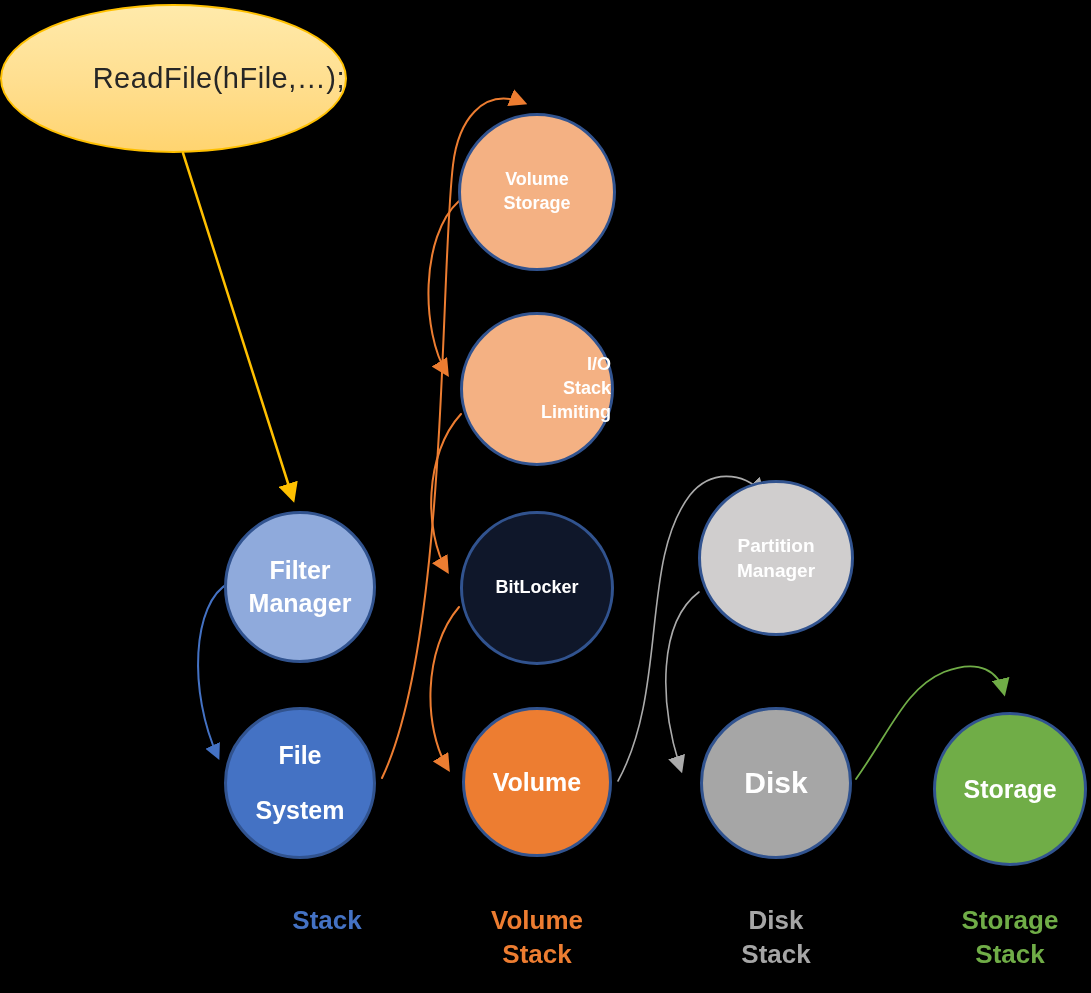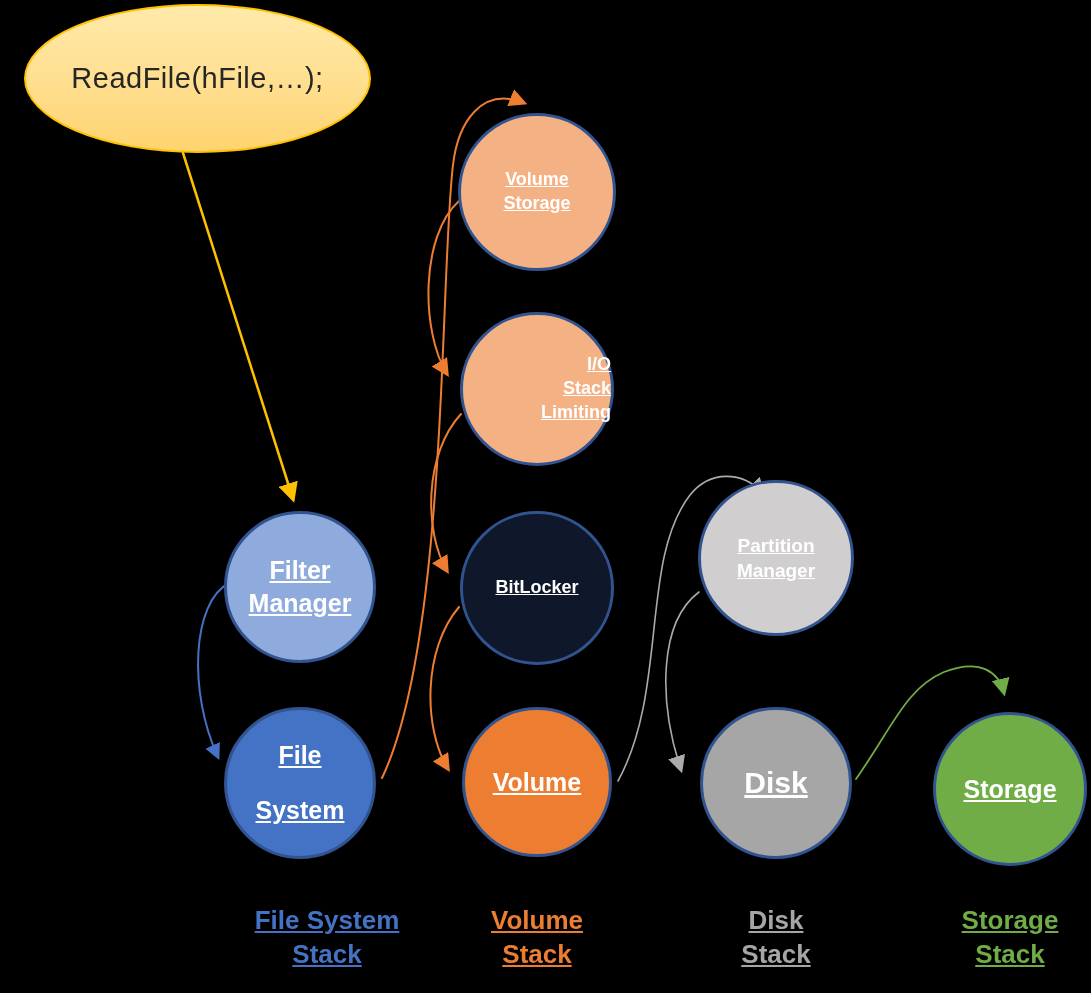--- a/index.html
+++ b/index.html
@@ -2,24 +2,24 @@
 <html><head>
 <meta charset="utf-8">
 <style>
   html,body{margin:0;padding:0;background:#000;}
   .canvas{
     position:relative;width:1091px;height:993px;background:#000000;
     font-family:"Liberation Sans",sans-serif;overflow:hidden;
   }
   .arrows{position:absolute;left:0;top:0;width:1091px;height:993px;}
   .entry{
-    position:absolute;left:24px;top:4px;width:347px;height:149px;
+    position:absolute;left:0;top:4px;width:347px;height:149px;
     border-radius:50%;border:2px solid #FFC000;
     background:linear-gradient(to bottom,#FFEAAB 0%,#FFDE8E 55%,#FFD470 100%);
-    display:flex;align-items:center;justify-content:center;
+    display:flex;align-items:center;justify-content:flex-end;
     box-sizing:border-box;
   }
   .entry span{font-size:29px;color:#262626;letter-spacing:.5px;}
   .node{
     position:absolute;border-radius:50%;border:3px solid #31538F;
     display:flex;flex-direction:column;align-items:center;justify-content:center;
     box-sizing:border-box;color:#FFFFFF;font-weight:bold;text-align:center;
     line-height:1.32;
   }
   .n-fm{left:224px;top:511px;width:152px;height:152px;background:#8FAADC;font-size:25px;}
@@ -32,21 +32,21 @@
   .n-disk{left:700px;top:707px;width:152px;height:152px;background:#A6A6A6;font-size:30px;}
   .n-sto{left:933px;top:712px;width:154px;height:154px;background:#70AD47;font-size:25px;}
   .stack{
     position:absolute;width:220px;top:903px;text-align:center;
     font-weight:bold;font-size:26px;line-height:34px;
   }
   .s-fs{left:217px;color:#4472C4;}
   .s-vol{left:427px;color:#ED7D31;}
   .s-disk{left:666px;color:#A6A6A6;}
   .s-sto{left:900px;color:#70AD47;}
-  .stack span,.node span{display:block;text-decoration:underline;}
+  .stack span,.node span{display:block;}
 </style>
 </head>
 <body>
 
 <div class="canvas">
 
   <svg class="arrows" viewBox="0 0 1091 993" xmlns="http://www.w3.org/2000/svg">
     <defs>
       <marker id="ah-gold" viewBox="0 0 10 10" refX="8" refY="5" markerWidth="8" markerHeight="8" orient="auto">
         <path d="M0,0 L10,5 L0,10 z" fill="#FFC000"></path>
@@ -124,21 +124,20 @@
 
   <div class="node n-disk">
     <span>Disk</span>
   </div>
 
   <div class="node n-sto">
     <span>Storage</span>
   </div>
 
   <div class="stack s-fs">
-    <span>File System</span>
     <span>Stack</span>
   </div>
 
   <div class="stack s-vol">
     <span>Volume</span>
     <span>Stack</span>
   </div>
 
   <div class="stack s-disk">
     <span>Disk</span>

